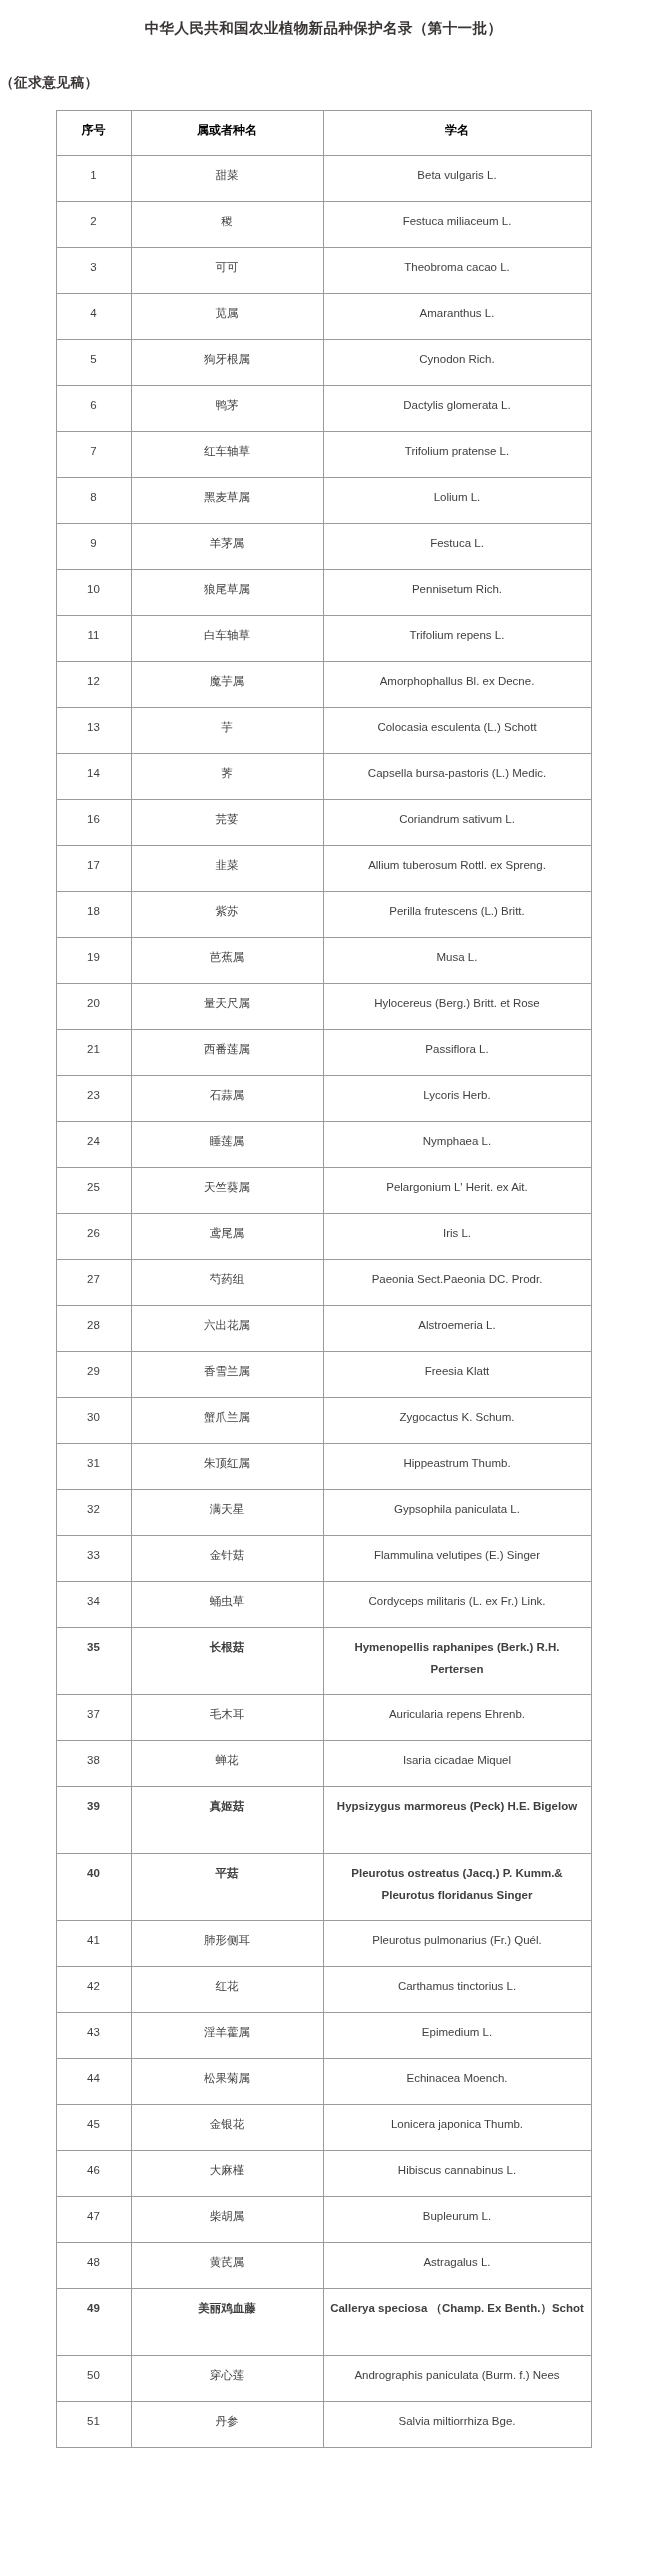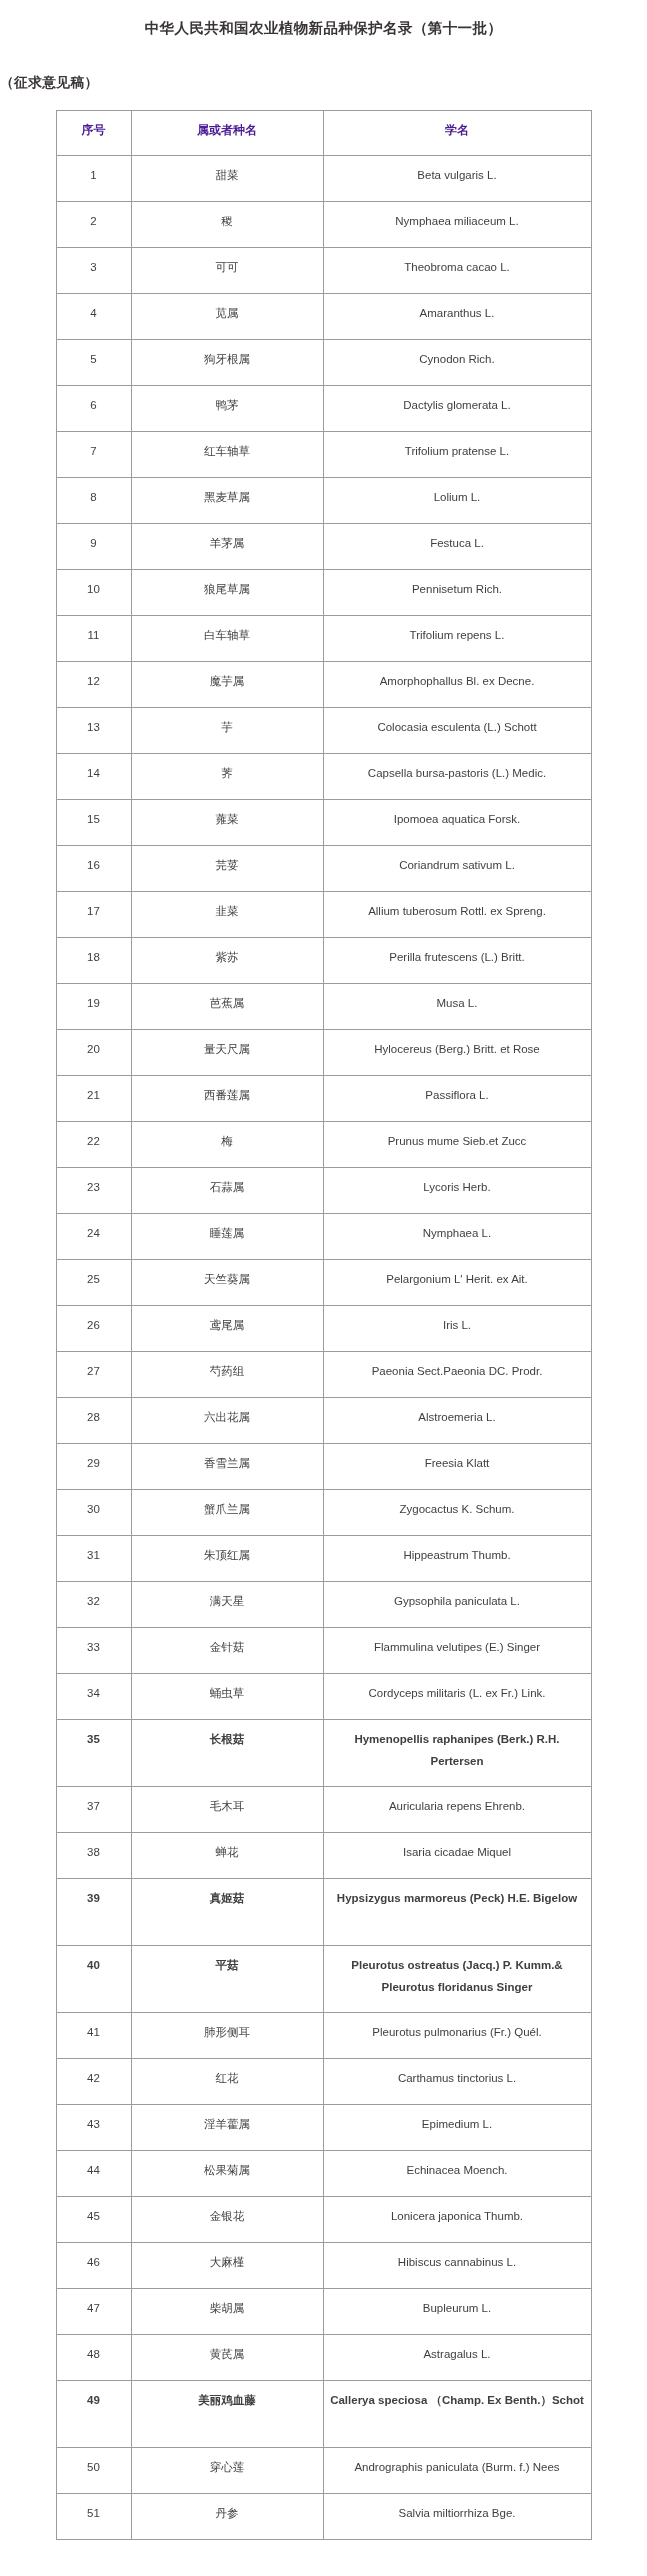--- a/index.html
+++ b/index.html
@@ -48,21 +48,21 @@
     vertical-align: top;
     box-sizing: border-box;
     padding: 7.7px 4.3px 0 4.3px;
     line-height: 22px;
     overflow: hidden;
   }
   .species-table th {
     height: 45px;
     font-size: 12px;
     font-weight: bold;
-    color: #4c1d95;
+    color: #000000;
   }
   .species-table td {
     height: 46px;
     font-size: 11.5px;
     font-weight: normal;
     color: #3f3f3f;
   }
   .species-table tr.tall td {
     height: 67px;
     font-weight: bold;
@@ -94,21 +94,21 @@
     </thead>
     <tbody>
         <tr>
           <td class="col-no">1</td>
           <td class="col-name">甜菜</td>
           <td class="col-sci">Beta vulgaris L.</td>
         </tr>
         <tr>
           <td class="col-no">2</td>
           <td class="col-name">稷</td>
-          <td class="col-sci">Nymphaea miliaceum L.</td>
+          <td class="col-sci">Festuca miliaceum L.</td>
         </tr>
         <tr>
           <td class="col-no">3</td>
           <td class="col-name">可可</td>
           <td class="col-sci">Theobroma cacao L.</td>
         </tr>
         <tr>
           <td class="col-no">4</td>
           <td class="col-name">苋属</td>
           <td class="col-sci">Amaranthus L.</td>
@@ -157,25 +157,20 @@
           <td class="col-no">13</td>
           <td class="col-name">芋</td>
           <td class="col-sci">Colocasia esculenta (L.) Schott</td>
         </tr>
         <tr>
           <td class="col-no">14</td>
           <td class="col-name">荠</td>
           <td class="col-sci">Capsella bursa-pastoris (L.) Medic.</td>
         </tr>
         <tr>
-          <td class="col-no">15</td>
-          <td class="col-name">蕹菜</td>
-          <td class="col-sci">Ipomoea aquatica Forsk.</td>
-        </tr>
-        <tr>
           <td class="col-no">16</td>
           <td class="col-name">芫荽</td>
           <td class="col-sci">Coriandrum sativum L.</td>
         </tr>
         <tr>
           <td class="col-no">17</td>
           <td class="col-name">韭菜</td>
           <td class="col-sci">Allium tuberosum Rottl. ex Spreng.</td>
         </tr>
         <tr>
@@ -190,25 +185,20 @@
         </tr>
         <tr>
           <td class="col-no">20</td>
           <td class="col-name">量天尺属</td>
           <td class="col-sci">Hylocereus (Berg.) Britt. et Rose</td>
         </tr>
         <tr>
           <td class="col-no">21</td>
           <td class="col-name">西番莲属</td>
           <td class="col-sci">Passiflora L.</td>
-        </tr>
-        <tr>
-          <td class="col-no">22</td>
-          <td class="col-name">梅</td>
-          <td class="col-sci">Prunus mume Sieb.et Zucc</td>
         </tr>
         <tr>
           <td class="col-no">23</td>
           <td class="col-name">石蒜属</td>
           <td class="col-sci">Lycoris Herb.</td>
         </tr>
         <tr>
           <td class="col-no">24</td>
           <td class="col-name">睡莲属</td>
           <td class="col-sci">Nymphaea L.</td>

